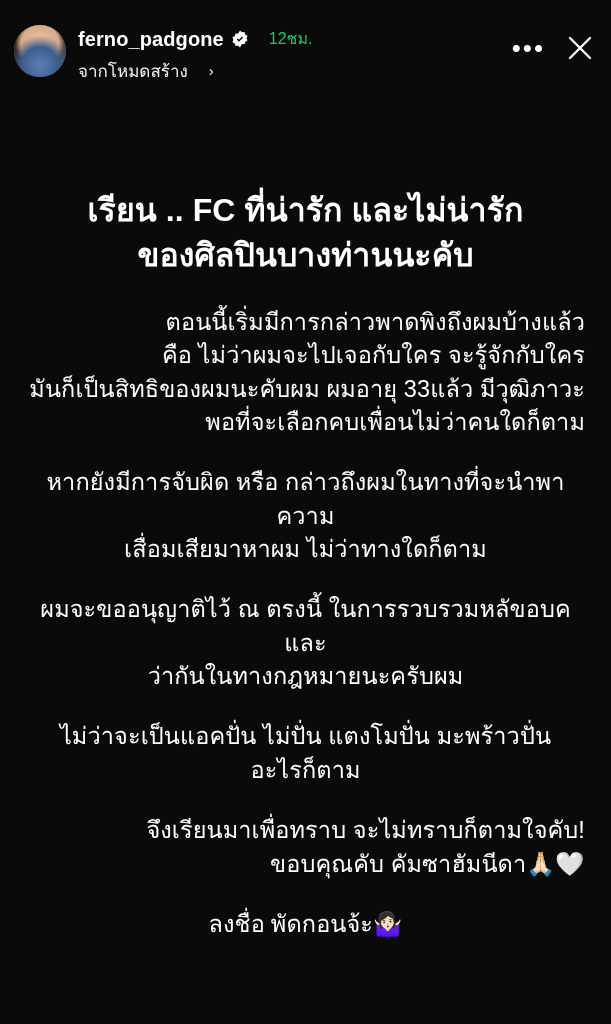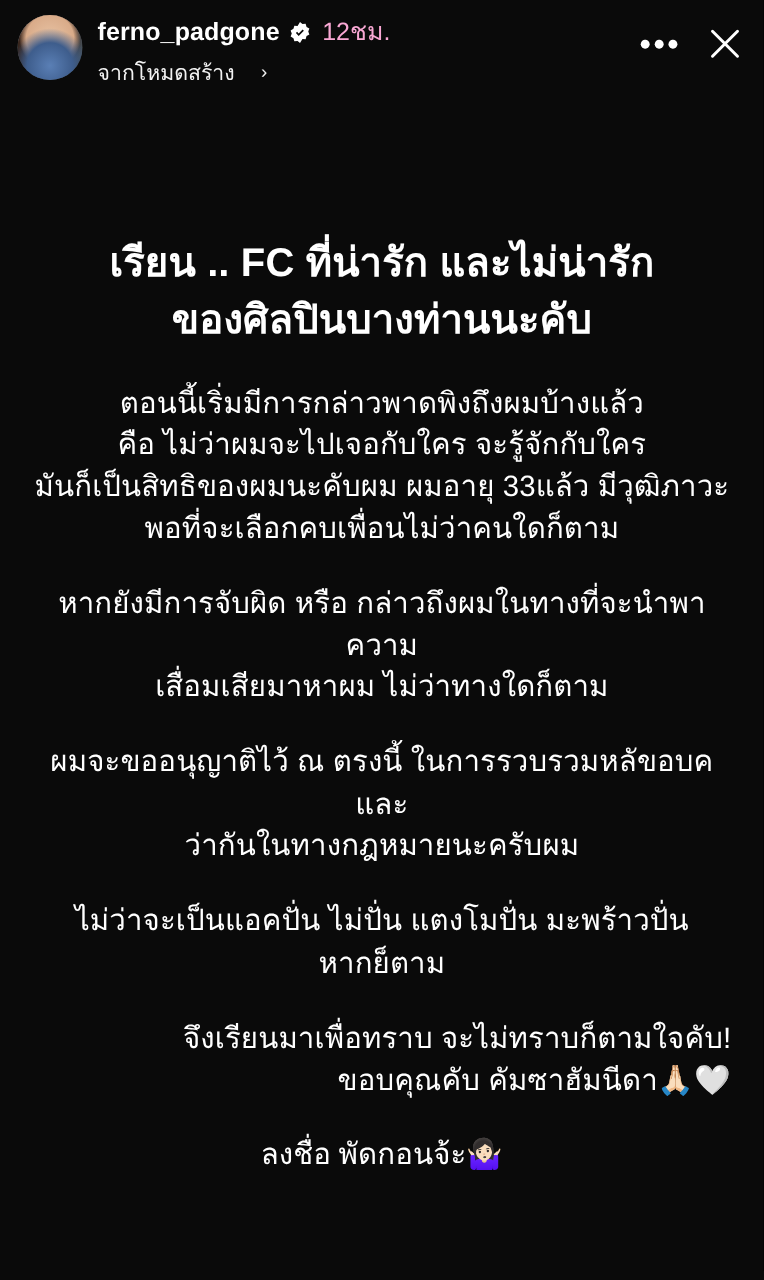--- a/index.html
+++ b/index.html
@@ -21,21 +21,21 @@
     display: flex;
     flex-direction: column;
   }
   
   .header {
     position: absolute;
     top: 0; left: 0; right: 0;
     height: 86px;
     display: flex;
     align-items: flex-start;
-    padding: 10px 14px 0 14px;
+    padding: 23px 14px 0 14px;
     z-index: 5;
   }
   .avatar-wrap {
     width: 52px;
     height: 52px;
     border-radius: 50%;
     flex: 0 0 auto;
     margin-top: 2px;
     overflow: hidden;
     background: #2a2a2a;
@@ -68,23 +68,23 @@
     color: #ffffff;
     letter-spacing: 0.1px;
   }
   .verified {
     display: inline-flex;
     width: 18px;
     height: 18px;
     flex: 0 0 auto;
   }
   .timestamp {
-    font-size: 20px;
-    color: #f9a8d4;
-    margin-left: 2px;
+    font-size: 16px;
+    color: #22c55e;
+    margin-left: 13px;
   }
   .from-row {
     margin-top: 8px;
     display: flex;
     align-items: center;
     gap: 21px;
   }
   .from-label {
     font-size: 17px;
     color: #f2f2f2;
@@ -170,28 +170,28 @@
         <svg viewBox="0 0 24 24" width="30" height="30" aria-hidden="true">
           <path d="M4 4 L20 20 M20 4 L4 20" stroke="#ffffff" stroke-width="1.9" stroke-linecap="round" fill="none"></path>
         </svg>
       </div>
     </div>
   </div>
 
   <div class="content">
     <div class="para lead" style="white-space: pre-line;">เรียน .. FC ที่น่ารัก และไม่น่ารัก
 ของศิลปินบางท่านนะคับ</div>
-    <div class="para" style="white-space: pre-line;">ตอนนี้เริ่มมีการกล่าวพาดพิงถึงผมบ้างแล้ว
+    <div class="para" style="white-space: pre-line; text-align: right;">ตอนนี้เริ่มมีการกล่าวพาดพิงถึงผมบ้างแล้ว
 คือ ไม่ว่าผมจะไปเจอกับใคร จะรู้จักกับใคร
 มันก็เป็นสิทธิของผมนะคับผม ผมอายุ 33แล้ว มีวุฒิภาวะ
 พอที่จะเลือกคบเพื่อนไม่ว่าคนใดก็ตาม</div>
     <div class="para" style="white-space: pre-line;">หากยังมีการจับผิด หรือ กล่าวถึงผมในทางที่จะนำพาความ
 เสื่อมเสียมาหาผม ไม่ว่าทางใดก็ตาม</div>
     <div class="para" style="white-space: pre-line;">ผมจะขออนุญาติไว้ ณ ตรงนี้ ในการรวบรวมหลัขอบค และ
 ว่ากันในทางกฎหมายนะครับผม</div>
     <div class="para" style="white-space: pre-line;">ไม่ว่าจะเป็นแอคปั่น ไม่ปั่น แตงโมปั่น มะพร้าวปั่น
-หากย็ตาม</div>
+อะไรก็ตาม</div>
     <div class="para" style="white-space: pre-line; text-align: right;">จึงเรียนมาเพื่อทราบ จะไม่ทราบก็ตามใจคับ!
 ขอบคุณคับ คัมซาฮัมนีดา🙏🏻🤍</div>
     <div class="para" style="white-space: pre-line;">ลงชื่อ พัดกอนจ้ะ🤷🏻‍♀️</div>
   </div>
 
 </div>
 
 </body></html>

